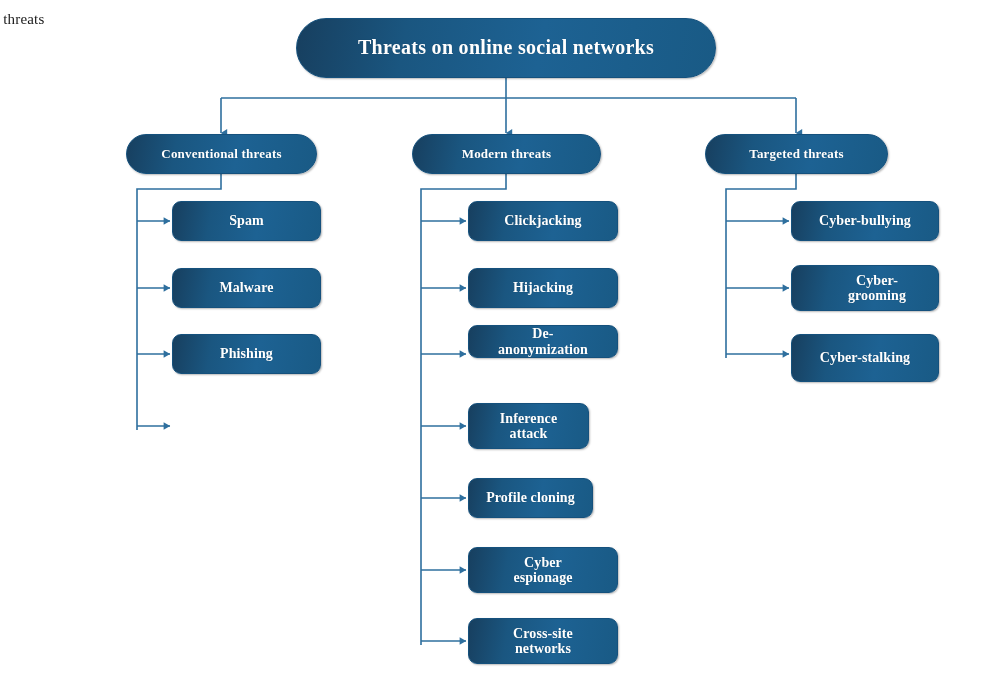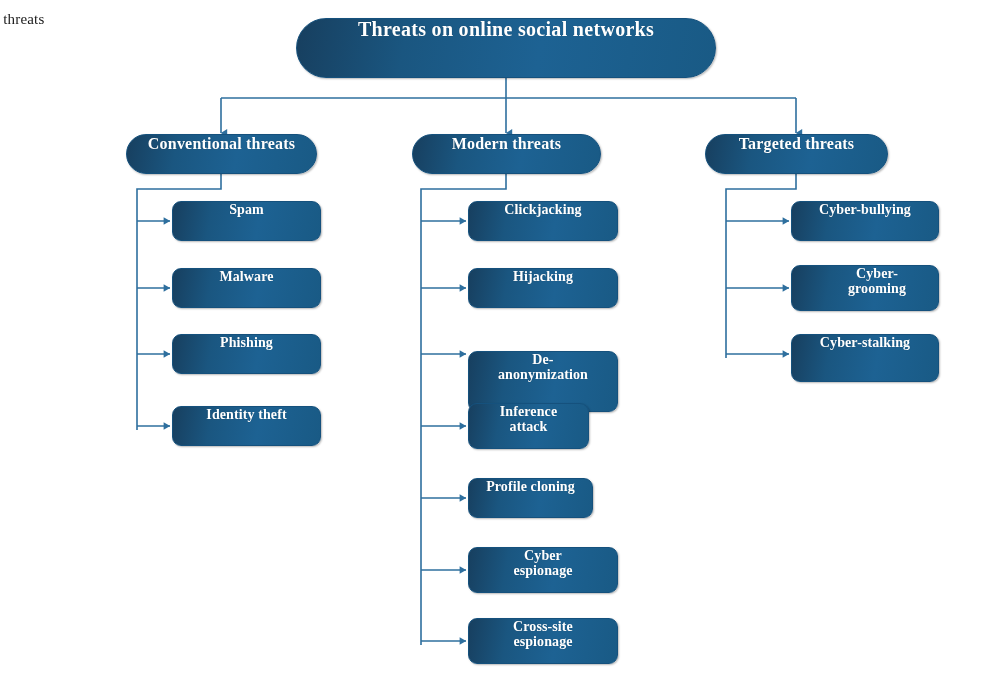--- a/index.html
+++ b/index.html
@@ -35,21 +35,21 @@
     left: 0;
     top: 0;
     width: 1000px;
     height: 681px;
   }
   
   .node {
     position: absolute;
     box-sizing: border-box;
     display: flex;
-    align-items: flex-start;
+    align-items: center;
     justify-content: center;
     text-align: center;
     color: #ffffff;
     font-family: "Liberation Serif", "DejaVu Serif", serif;
     font-weight: bold;
     line-height: 1.08;
     background: linear-gradient(105deg, #184f77 0%, #1b5a88 38%, #1d6characters 60%);
     background: linear-gradient(105deg, #17496e 0%, #1a5781 30%, #1d6191 62%, #1a5madness 100%);
     background: linear-gradient(100deg, #17496e 0%, #1a5781 28%, #1e6architecture 55%);
     background: linear-gradient(100deg, #173f5f 0%, #1a5680 26%, #1d6293 58%, #195a85 100%);
@@ -57,21 +57,21 @@
     box-shadow: 1px 1px 2px rgba(0,0,0,0.28);
     text-shadow: 0 0 1px rgba(0,0,0,0.25);
   }
   .node.root {
     border-radius: 999px;
     font-size: 20px;
     letter-spacing: 0.3px;
   }
   .node.level2 {
     border-radius: 999px;
-    font-size: 16px;
+    font-size: 13px;
     letter-spacing: 0.2px;
   }
   .node.leaf {
     border-radius: 9px;
     font-size: 14px;
     letter-spacing: 0.1px;
   }
   .node .label {
     display: block;
     padding: 0 8px;
@@ -148,54 +148,51 @@
   </div>
 
   <div class="node leaf" style="left:172px; top:268px; width:149px; height:40px;">
     <span class="label">Malware</span>
   </div>
 
   <div class="node leaf" style="left:172px; top:334px; width:149px; height:40px;">
     <span class="label">Phishing</span>
   </div>
 
-  <div class="node leaf" style="left:172px; top:406px; width:149px; height:40px;">
-    <span class="label">Identity theft</span>
-  </div>
 
   <div class="node leaf" style="left:468px; top:201px; width:150px; height:40px;">
     <span class="label">Clickjacking</span>
   </div>
 
   <div class="node leaf" style="left:468px; top:268px; width:150px; height:40px;">
     <span class="label">Hijacking</span>
   </div>
 
-  <div class="node leaf" style="left:468px; top:351px; width:150px; height:61px;">
+  <div class="node leaf" style="left:468px; top:325px; width:150px; height:33px;">
     <span class="label">De-
 anonymization</span>
   </div>
 
   <div class="node leaf" style="left:468px; top:403px; width:121px; height:46px;">
     <span class="label">Inference
 attack</span>
   </div>
 
   <div class="node leaf" style="left:468px; top:478px; width:125px; height:40px;">
     <span class="label">Profile cloning</span>
   </div>
 
   <div class="node leaf" style="left:468px; top:547px; width:150px; height:46px;">
     <span class="label">Cyber
 espionage</span>
   </div>
 
   <div class="node leaf" style="left:468px; top:618px; width:150px; height:46px;">
     <span class="label">Cross-site
-espionage</span>
+networks</span>
   </div>
 
   <div class="node leaf" style="left:791px; top:201px; width:148px; height:40px;">
     <span class="label">Cyber-bullying</span>
   </div>
 
   <div class="node leaf" style="left:791px; top:265px; width:148px; height:46px;padding-left:24px;">
     <span class="label">Cyber-
 grooming</span>
   </div>

